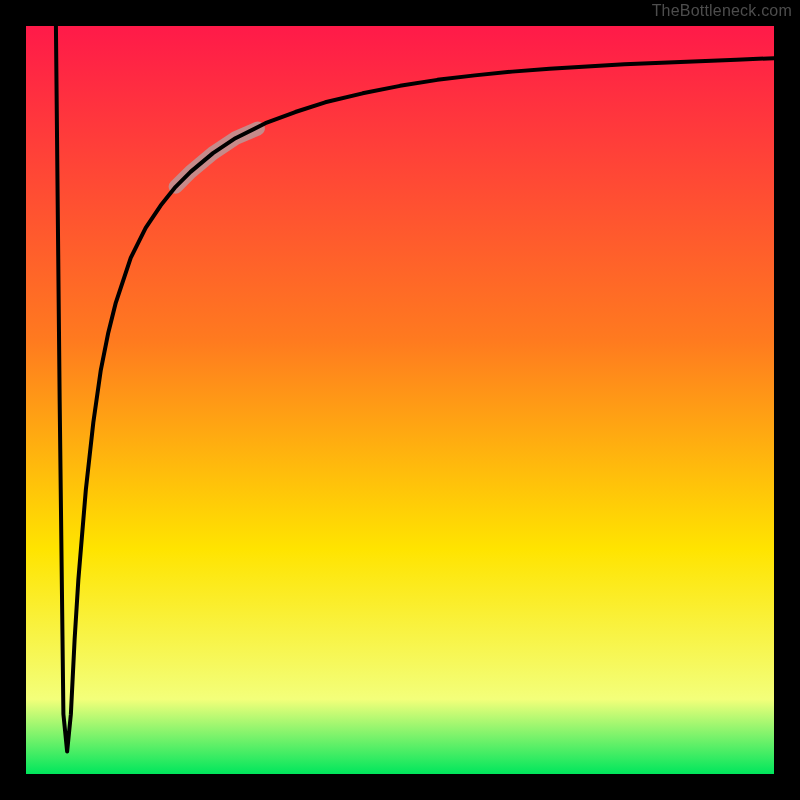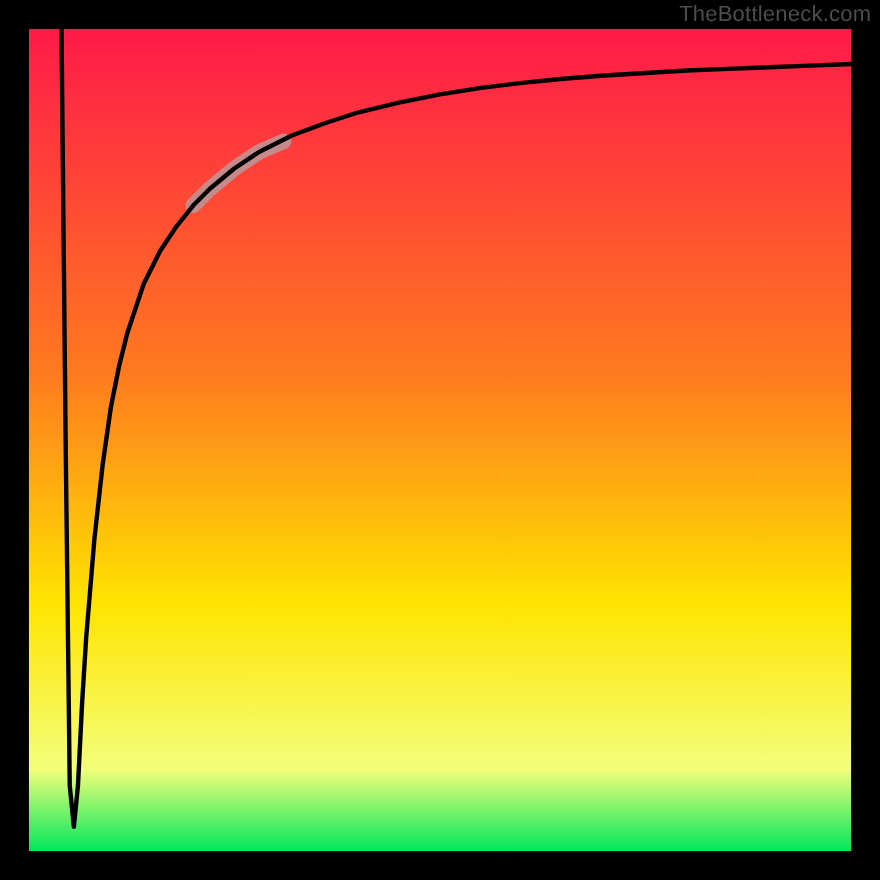--- a/index.html
+++ b/index.html
@@ -31,21 +31,21 @@
     top: 26px;
     width: 748px;
     height: 748px;
   }
 
   .watermark {
     position: absolute;
     top: 2px;
     right: 8px;
     color: #4d4d4d;
-    font-size: 20px;
+    font-size: 16px;
     font-weight: 400;
     letter-spacing: 0.2px;
     user-select: none;
   }
 
   svg { display: block; }
 </style>
 </head>
 <body>
 

